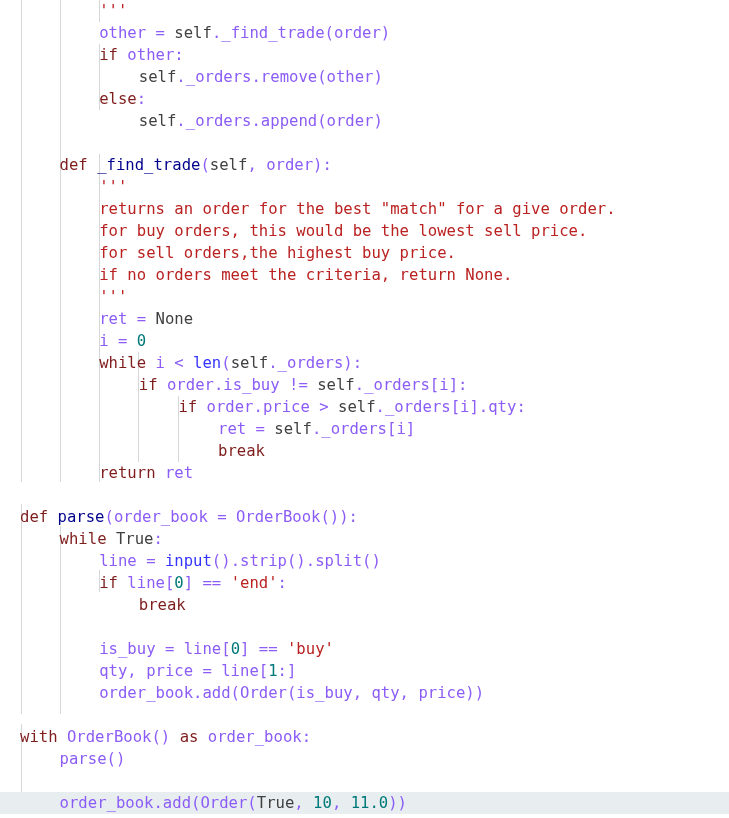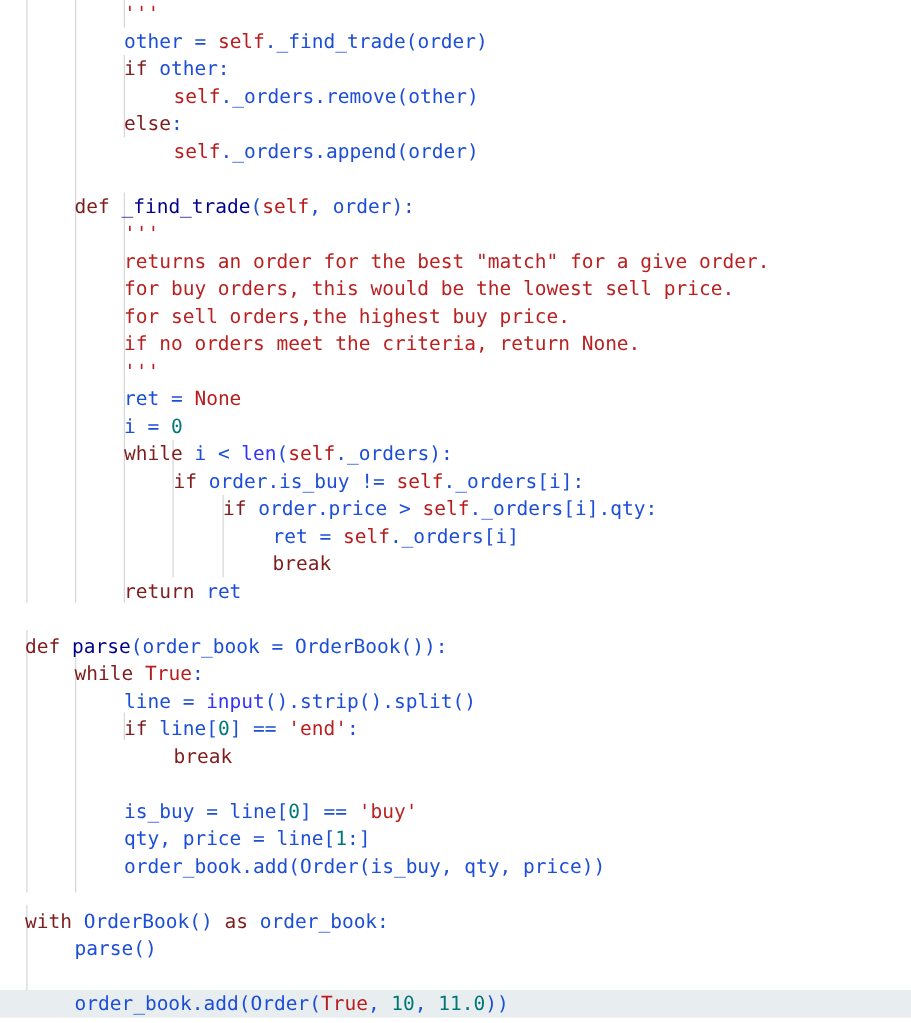--- a/index.html
+++ b/index.html
@@ -48,25 +48,25 @@
     box-sizing: border-box;
     white-space: pre;
   }
   .line.hl {
     background: #e8eef0;
   }
 
   
   .kw   { color: #7f1d1d; }          
   .fn   { color: #00008b; }          
-  .self { color: #b91c1c; }          
+  .self { color: #404040; }          
   .bi   { color: #3333ff; }          
   .str  { color: #ba2121; }          
   .num  { color: #007878; }          
-  .pl   { color: #1d4ed8; }          
+  .pl   { color: #8b5cf6; }          
 </style>
 </head>
 <body>
 
 <div id="editor">
   <div id="guides">
       <div class="guide" style="left: 21px; top: 0px; height: 482px; background: rgb(215, 215, 215);"></div>
       <div class="guide" style="left: 60px; top: 0px; height: 482px; background: rgb(215, 215, 215);"></div>
       <div class="guide" style="left: 99px; top: 0px; height: 22px; background: rgb(215, 215, 215);"></div>
       <div class="guide" style="left: 99px; top: 44px; height: 66px; background: rgb(215, 215, 215);"></div>

